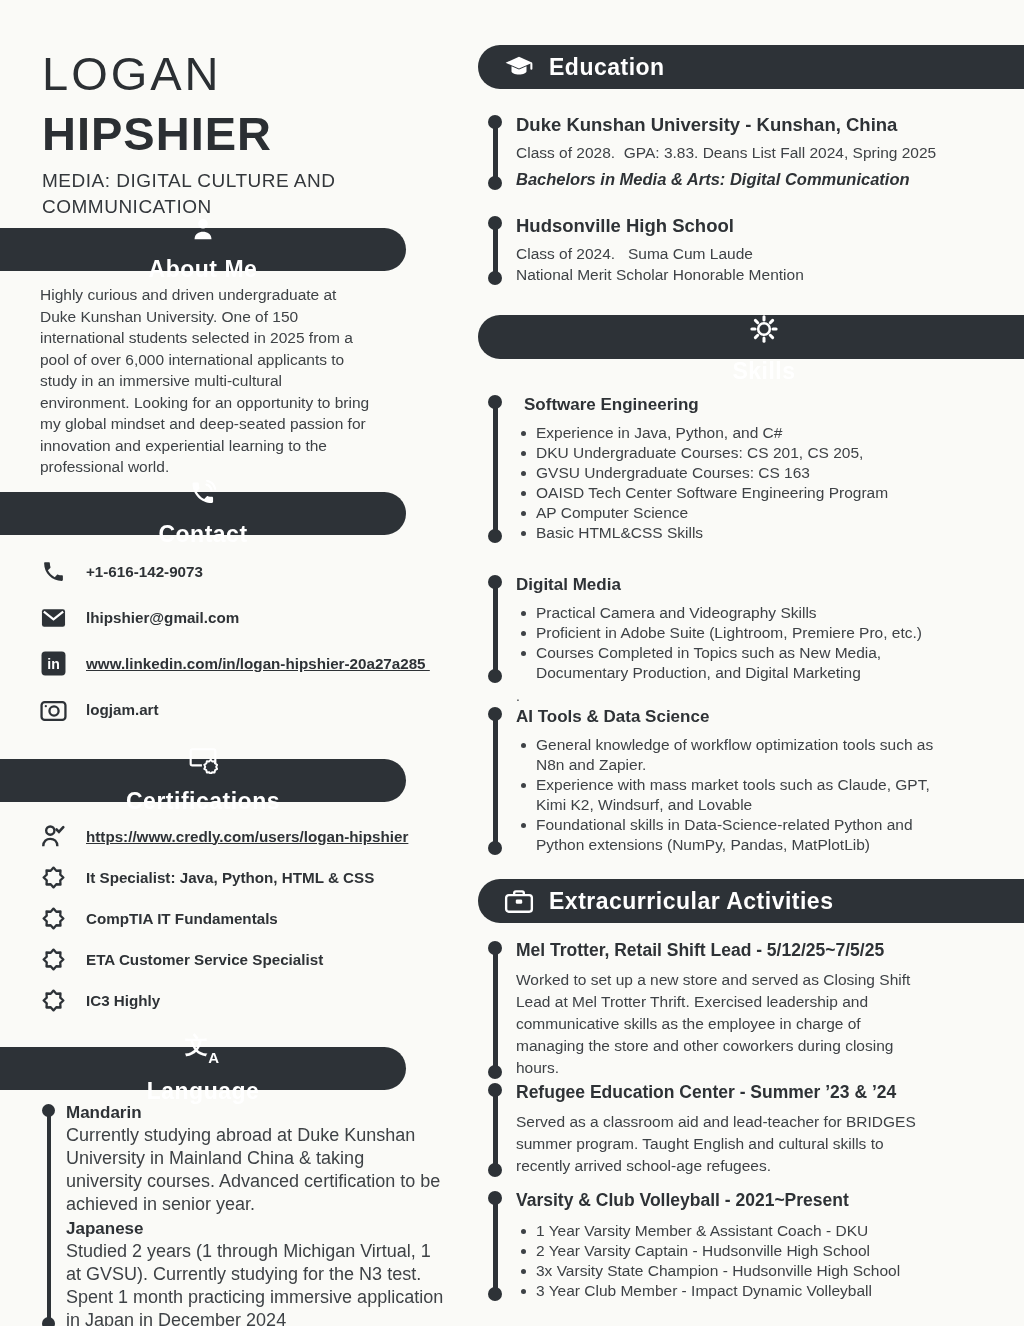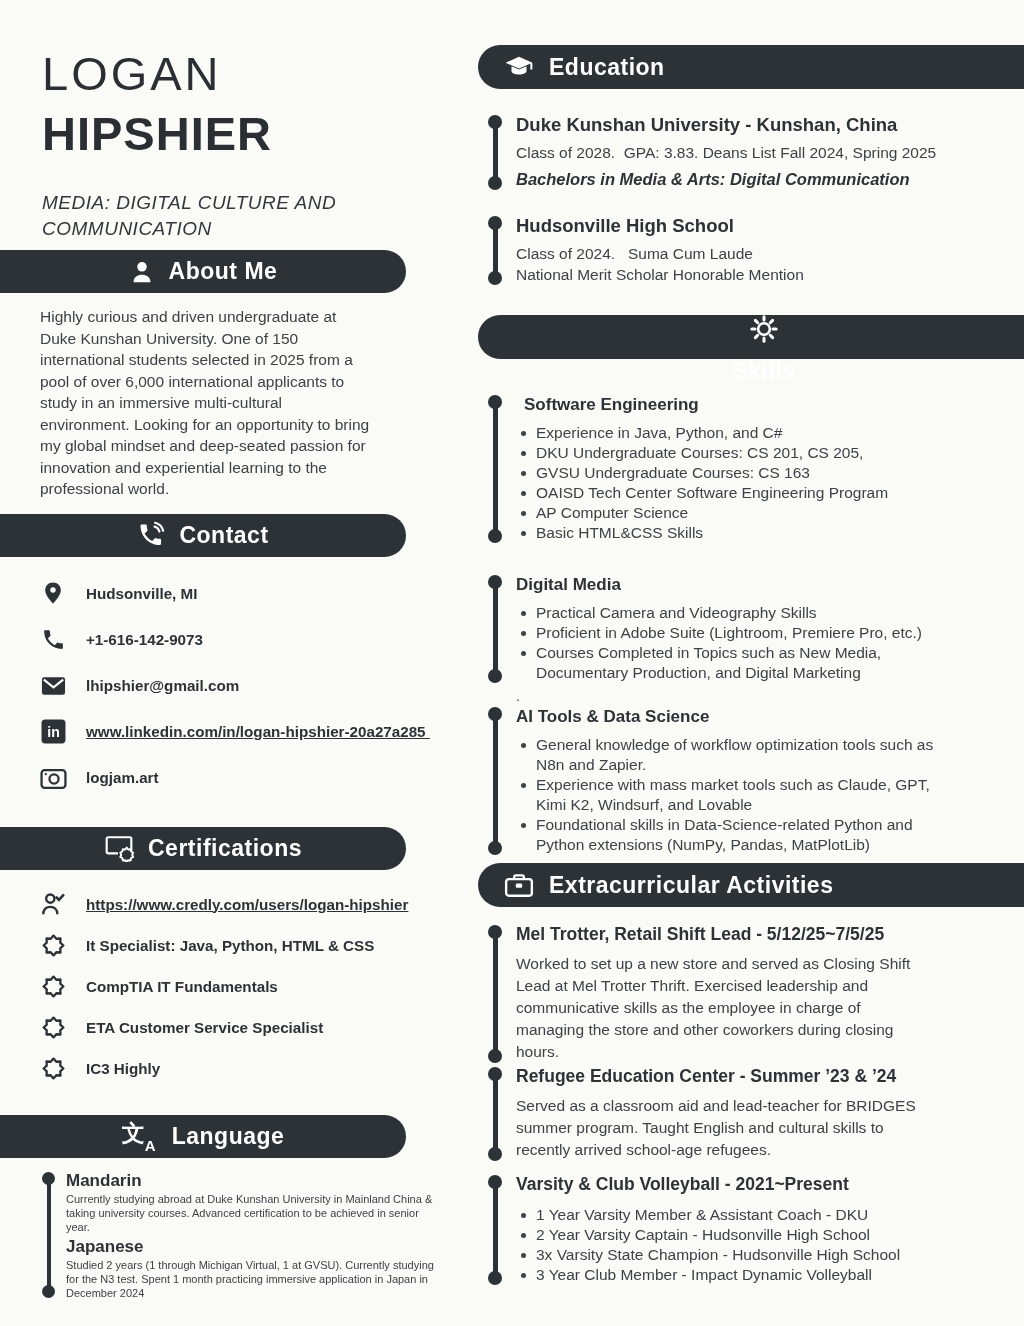--- a/index.html
+++ b/index.html
@@ -14,27 +14,27 @@
         font-family:"Liberation Sans",sans-serif;color:var(--body);overflow:hidden;margin:0 auto;}
 
   
   .left-col{position:absolute;left:0;top:0;width:456px;}
   .right-col{position:absolute;left:470px;top:0;width:554px;}
 
   
   .namehead{padding:44px 0 0 42px;}
   .name1{display:block;font-size:47px;font-weight:400;line-height:60px;letter-spacing:3px;color:#2b2f33;}
   .name2{display:block;font-size:47px;font-weight:700;line-height:60px;letter-spacing:1px;color:#2b2f33;}
-  .subtitle{margin-top:26px;font-size:19px;font-style:italic;letter-spacing:.5px;
+  .subtitle{margin-top:4px;font-size:19px;letter-spacing:.5px;
             line-height:26px;color:#33373b;width:360px;}
 
   
   .banner{background:var(--ink);height:43px;display:flex;align-items:center;color:#fff;}
   .banner .btxt{font-size:23px;font-weight:700;letter-spacing:.5px;}
-  .banner-left{width:406px;border-radius:0 21.5px 21.5px 0;justify-content:center;gap:14px;}
+  .banner-left{width:406px;border-radius:0 21.5px 21.5px 0;justify-content:center;gap:14px;flex-direction:column;}
   .banner-right{margin-left:8px;width:546px;height:44px;border-radius:22px 0 0 22px;
                 padding-left:26px;gap:15px;align-items:center;}
   .banner svg{flex:none;}
 
   
   .about-text{margin:13px 0 0 40px;width:331px;font-size:15.5px;line-height:21.5px;color:var(--body);}
 
   
   .icon-list{margin:14px 0 0 38px;}
   .icon-row{display:flex;align-items:center;}
@@ -74,41 +74,41 @@
 
   
   .lang-block{display:flex;margin:12px 0 0 40px;}
   .lang-rail{width:18px;flex:none;position:relative;}
   .lang-rail .line{position:absolute;left:7px;top:8px;bottom:10px;width:4px;background:var(--ink);}
   .lang-rail .d1,.lang-rail .d2{position:absolute;left:2px;width:13px;height:13px;border-radius:50%;background:var(--ink);}
   .lang-rail .d1{top:2px;}
   .lang-rail .d2{bottom:4px;}
   .lang-body{margin-left:8px;}
   .lang-name{font-size:17px;font-weight:700;color:var(--head);line-height:22px;}
-  .lang-desc{font-size:11px;line-height:14px;color:var(--body);width:378px;}
+  .lang-desc{font-size:18px;line-height:23px;color:var(--body);width:378px;}
   .lang-name + .lang-desc{margin-bottom:2px;}
 
   
   .zhA{position:relative;width:36px;height:32px;flex:none;}
   .zhA .zh{position:absolute;left:0;top:-2px;font-size:23px;font-weight:700;color:#fff;}
   .zhA .la{position:absolute;right:2px;bottom:-2px;font-size:15px;font-weight:700;color:#fff;}
 
   
   .mt-about-banner{margin-top:8px;}
   .mt-contact-banner{margin-top:14px;}
   .mt-cert-banner{margin-top:26px;}
   .mt-lang-banner{margin-top:26px;}
   .mt-edu-banner{margin-top:45px;}
   .mt-edu1{margin-top:24px;}
   .mt-edu2{margin-top:24px;}
   .mt-skills-banner{margin-top:30px;flex-direction:column;}
   .mt-grp1{margin-top:34px;}
   .mt-grp2{margin-top:30px;}
   .mt-grp3{margin-top:4px;}
-  .mt-extra-banner{margin-top:8px;}
+  .mt-extra-banner{margin-top:24px;}
   .mt-x1{margin-top:16px;}
   .mt-x2{margin-top:2px;}
   .mt-x3{margin-top:12px;}
 </style>
 </head>
 <body>
 
 <div class="page">
 
   <div class="left-col">
@@ -133,29 +133,20 @@
     <div class="banner banner-left mt-contact-banner">
       <svg width="28" height="28" viewBox="0 0 26 26">
         <path d="M7.1 11.5 c1.5 3 4 5.5 7 7 l2.3-2.3 c.3-.3 .7-.4 1.1-.25 1.2 .4 2.5 .62 3.8 .62 .58 0 1.05 .47 1.05 1.05 v3.6 c0 .58-.47 1.05-1.05 1.05 C11.3 22.3 3.3 14.3 3.3 4.3 c0-.58 .47-1.05 1.05-1.05 h3.7 c.58 0 1.05 .47 1.05 1.05 0 1.3 .2 2.6 .62 3.8 .12 .37 .04 .78-.26 1.08 z" fill="#fff"></path>
         <path d="M16.2 5.2 a6.2 6.2 0 0 1 4.6 4.6" stroke="#fff" stroke-width="2" fill="none" stroke-linecap="round"></path>
         <path d="M16.8 1.6 a10 10 0 0 1 7.5 7.5" stroke="#fff" stroke-width="2" fill="none" stroke-linecap="round"></path>
       </svg>
       <span class="btxt">Contact</span>
     </div>
 
     <div class="icon-list">
-      <div class="icon-row contact-row">
-        <span class="irow-icon">
-          <svg width="24" height="28" viewBox="0 0 24 26">
-            <path d="M12 1.5 C7.4 1.5 4.2 4.8 4.2 9.3 c0 5.9 7.8 13.2 7.8 13.2 s7.8-7.3 7.8-13.2 C19.8 4.8 16.6 1.5 12 1.5 z" fill="#2d3237"></path>
-            <circle cx="12" cy="9" r="2.7" fill="#fff"></circle>
-          </svg>
-        </span>
-        <span class="irow-text">Hudsonville, MI</span>
-      </div>
       <div class="icon-row contact-row">
         <span class="irow-icon">
           <svg width="25" height="25" viewBox="0 0 24 24">
             <path d="M6.6 10.8 c1.4 2.8 3.8 5.1 6.6 6.6 l2.2-2.2 c.3-.3 .7-.4 1-.2 1.1 .4 2.3 .6 3.6 .6 .6 0 1 .4 1 1 v3.4 c0 .6-.4 1-1 1 C10.6 21 3 13.4 3 4 c0-.6 .4-1 1-1 h3.5 c.6 0 1 .4 1 1 0 1.2 .2 2.4 .6 3.6 .1 .3 0 .7-.2 1 z" fill="#2d3237"></path>
           </svg>
         </span>
         <span class="irow-text">+1-616-142-9073</span>
       </div>
       <div class="icon-row contact-row">
         <span class="irow-icon">

